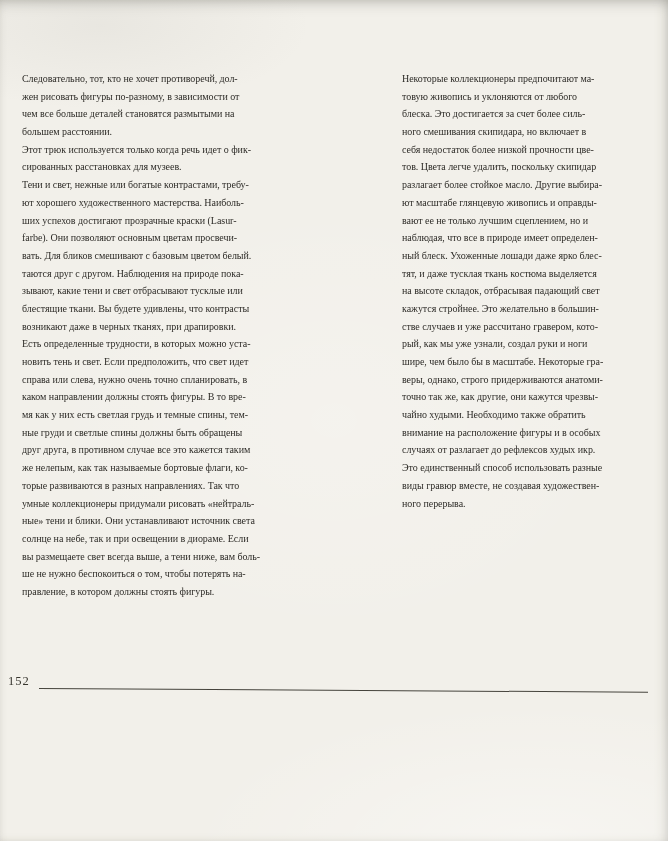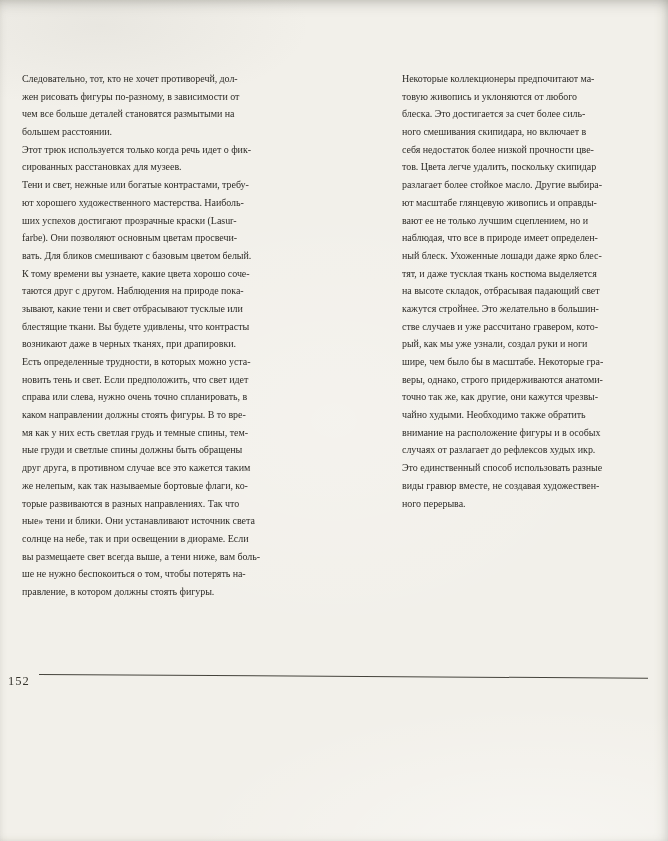--- a/index.html
+++ b/index.html
@@ -44,21 +44,21 @@
     height: 17.7px;
   }
   .column-left  { left: 22px;  width: 330px; }
   .column-right { left: 354px; width: 300px; margin-left: 48px; }
   .footer {
     position: absolute;
     left: 8px;
     top: 674px;
     width: 640px;
     display: flex;
-    align-items: flex-start;
+    align-items: flex-end;
   }
   .page-number {
     font-size: 12.5px;
     letter-spacing: 1px;
     color: #38362f;
     margin-right: 9px;
     flex: 0 0 auto;
   }
   .footer-rule {
     flex: 1 1 auto;
@@ -77,34 +77,34 @@
       <div class="line">жен рисовать фигуры по-разному, в зависимости от</div>
       <div class="line">чем все больше деталей становятся размытыми на</div>
       <div class="line">большем расстоянии.</div>
       <div class="line">Этот трюк используется только когда речь идет о фик-</div>
       <div class="line">сированных расстановках для музеев.</div>
       <div class="line">Тени и свет, нежные или богатые контрастами, требу-</div>
       <div class="line">ют хорошего художественного мастерства. Наиболь-</div>
       <div class="line">ших успехов достигают прозрачные краски (Lasur-</div>
       <div class="line">farbe). Они позволяют основным цветам просвечи-</div>
       <div class="line">вать. Для бликов смешивают с базовым цветом белый.</div>
-      <div class="line">К тому времени вы узнаете, какие цвета хорошо соче-</div>
       <div class="line">таются друг с другом. Наблюдения на природе пока-</div>
       <div class="line">зывают, какие тени и свет отбрасывают тусклые или</div>
       <div class="line">блестящие ткани. Вы будете удивлены, что контрасты</div>
       <div class="line">возникают даже в черных тканях, при драпировки.</div>
       <div class="line">Есть определенные трудности, в которых можно уста-</div>
       <div class="line">новить тень и свет. Если предположить, что свет идет</div>
       <div class="line">справа или слева, нужно очень точно спланировать, в</div>
       <div class="line">каком направлении должны стоять фигуры. В то вре-</div>
       <div class="line">мя как у них есть светлая грудь и темные спины, тем-</div>
       <div class="line">ные груди и светлые спины должны быть обращены</div>
       <div class="line">друг друга, в противном случае все это кажется таким</div>
       <div class="line">же нелепым, как так называемые бортовые флаги, ко-</div>
       <div class="line">торые развиваются в разных направлениях. Так что</div>
+      <div class="line">умные коллекционеры придумали рисовать «нейтраль-</div>
       <div class="line">ные» тени и блики. Они устанавливают источник света</div>
       <div class="line">солнце на небе, так и при освещении в диораме. Если</div>
       <div class="line">вы размещаете свет всегда выше, а тени ниже, вам боль-</div>
       <div class="line">ше не нужно беспокоиться о том, чтобы потерять на-</div>
       <div class="line">правление, в котором должны стоять фигуры.</div>
     </div>
   <div class="column column-right">
       <div class="line">Некоторые коллекционеры предпочитают ма-</div>
       <div class="line">товую живопись и уклоняются от любого</div>
       <div class="line">блеска. Это достигается за счет более силь-</div>

